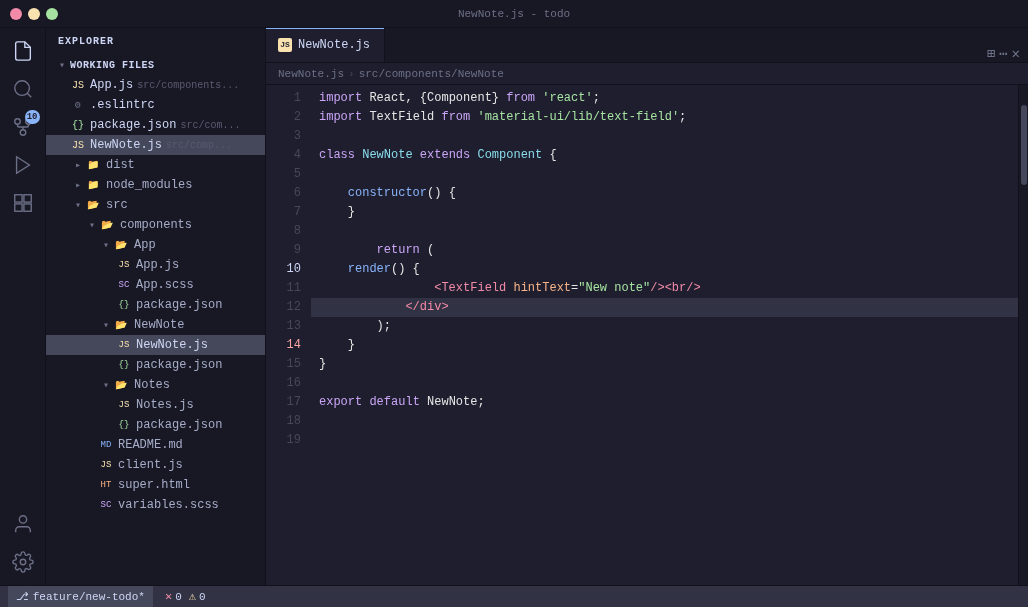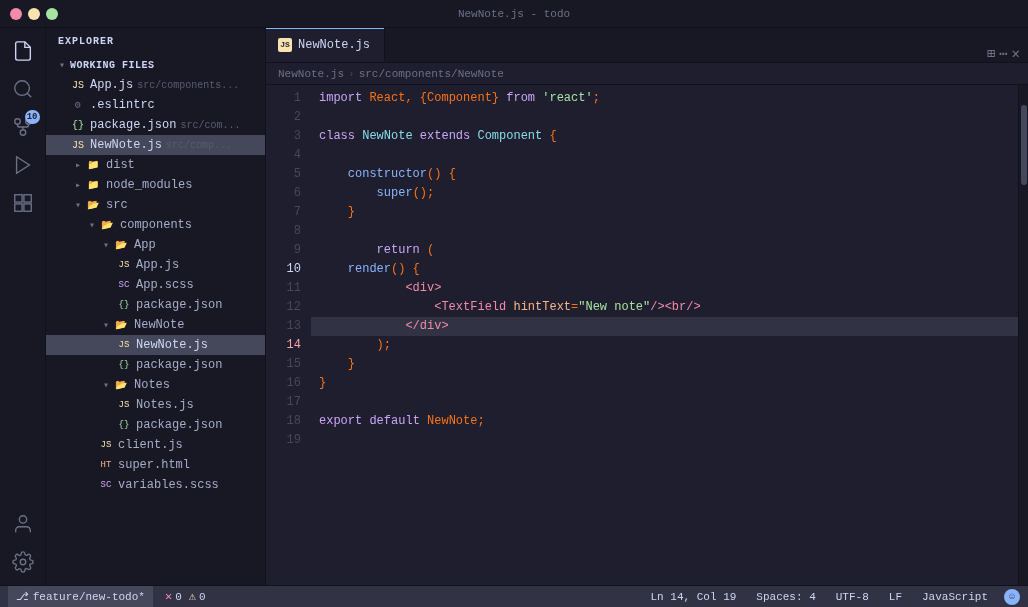--- a/index.html
+++ b/index.html
@@ -268,21 +268,21 @@
     }
     .code-line.active-line {
       background: #313244;
     }
 
     
     .kw { color: #cba6f7; }
     .cls { color: #89dceb; }
     .fn { color: #89b4fa; }
     .str { color: #a6e3a1; }
-    .punct { color: #f97316; }
+    .punct { color: #e5e5e5; }
     .tag { color: #f38ba8; }
     .attr { color: #fab387; }
     .import-kw { color: #cba6f7; }
     .from-kw { color: #cba6f7; }
     .default-kw { color: #cba6f7; }
     .export-kw { color: #cba6f7; }
     .ret-kw { color: #cba6f7; }
 
     
     .scrollbar-overlay {
@@ -504,20 +504,24 @@
       <span class="file-icon" style="color:#f9e2af">📂</span>
       <span class="file-name">Notes</span>
     </div>
     <div class="file-item" style="padding-left:70px">
       <span class="file-icon" style="color:#f9e2af; font-size:9px;">JS</span>
       <span class="file-name">Notes.js</span>
     </div>
     <div class="file-item" style="padding-left:70px">
       <span class="file-icon" style="color:#a6e3a1; font-size:9px;">{}</span>
       <span class="file-name">package.json</span>
+    </div>
+    <div class="file-item" style="padding-left:52px">
+      <span class="file-icon" style="color:#89b4fa; font-size:9px;">MD</span>
+      <span class="file-name">README.md</span>
     </div>
     <div class="file-item" style="padding-left:52px">
       <span class="file-icon" style="color:#f9e2af; font-size:9px;">JS</span>
       <span class="file-name">client.js</span>
     </div>
     <div class="file-item" style="padding-left:52px">
       <span class="file-icon" style="color:#fab387; font-size:9px;">HT</span>
       <span class="file-name">super.html</span>
     </div>
     <div class="file-item" style="padding-left:52px">
@@ -564,30 +568,29 @@
         <span class="ln">13</span>
         <span class="ln" style="color:#fca5a5">14</span>
         <span class="ln">15</span>
         <span class="ln">16</span>
         <span class="ln">17</span>
         <span class="ln">18</span>
         <span class="ln">19</span>
       </div>
       <div class="code-content">
         <span class="code-line"><span class="import-kw">import</span><span class="punct"> React, {Component} </span><span class="from-kw">from</span><span class="str"> 'react'</span><span class="punct">;</span></span>
+        <span class="code-line"><span class="import-kw">import</span><span class="punct"> TextField </span><span class="from-kw">from</span><span class="str"> 'material-ui/lib/text-field'</span><span class="punct">;</span></span>
         <span class="code-line"> </span>
         <span class="code-line"><span class="kw">class</span><span class="cls"> NewNote</span><span class="kw"> extends</span><span class="cls"> Component</span><span class="punct"> {</span></span>
         <span class="code-line"> </span>
         <span class="code-line"><span class="fn">    constructor</span><span class="punct">() {</span></span>
-        <span class="code-line"><span class="fn">        super</span><span class="punct">();</span></span>
         <span class="code-line"><span class="punct">    }</span></span>
         <span class="code-line"> </span>
         <span class="code-line"><span class="ret-kw">        return</span><span class="punct"> (</span></span>
         <span class="code-line"><span class="fn">    render</span><span class="punct">() {</span></span>
-        <span class="code-line"><span class="punct">            </span><span class="tag">&lt;div&gt;</span></span>
         <span class="code-line"><span class="punct">                </span><span class="tag">&lt;TextField</span><span class="punct"> </span><span class="attr">hintText</span><span class="punct">=</span><span class="str">"New note"</span><span class="tag">/&gt;&lt;br/&gt;</span></span>
         <span class="code-line active-line"><span class="punct">            </span><span class="tag">&lt;/div&gt;</span></span>
         <span class="code-line"><span class="punct">        );</span></span>
         <span class="code-line"><span class="punct">    }</span></span>
         <span class="code-line"><span class="punct">}</span></span>
         <span class="code-line"> </span>
         <span class="code-line"><span class="export-kw">export</span><span class="default-kw"> default</span><span class="punct"> NewNote;</span></span>
       </div>
       <div class="scrollbar-overlay">
         <div class="scrollbar-thumb"></div>
@@ -602,31 +605,13 @@
       <span style="font-size:11px">⎇</span>
       <span>feature/new-todo*</span>
     </div>
     <div class="status-item">
       <span class="status-icon status-errors">✕</span>
       <span>0</span>
       <span class="status-icon status-warnings" style="margin-left:4px">⚠</span>
       <span>0</span>
     </div>
   </div>
-  <div class="status-right">
-    <div class="status-item">
-      <span>Ln 14, Col 19</span>
-    </div>
-    <div class="status-item">
-      <span>Spaces: 4</span>
-    </div>
-    <div class="status-item">
-      <span>UTF-8</span>
-    </div>
-    <div class="status-item">
-      <span>LF</span>
-    </div>
-    <div class="status-item">
-      <span>JavaScript</span>
-    </div>
-    <div class="status-smiley">☺</div>
-  </div>
 </div>
 
 </body></html>

